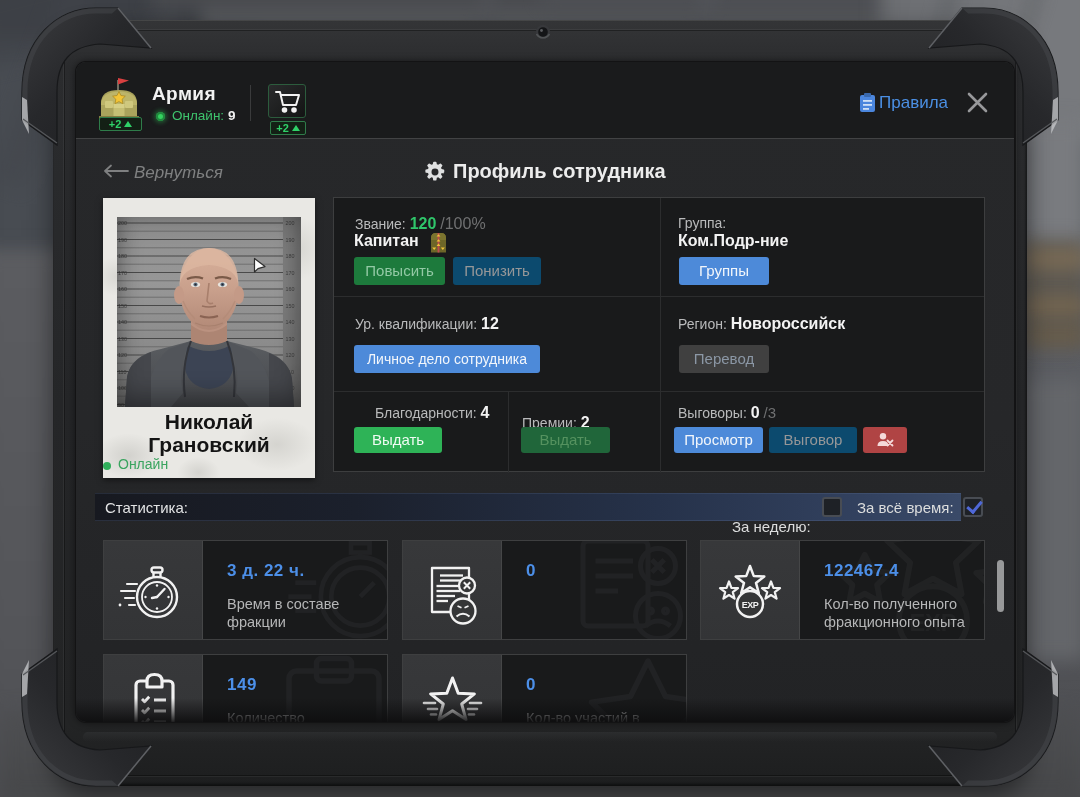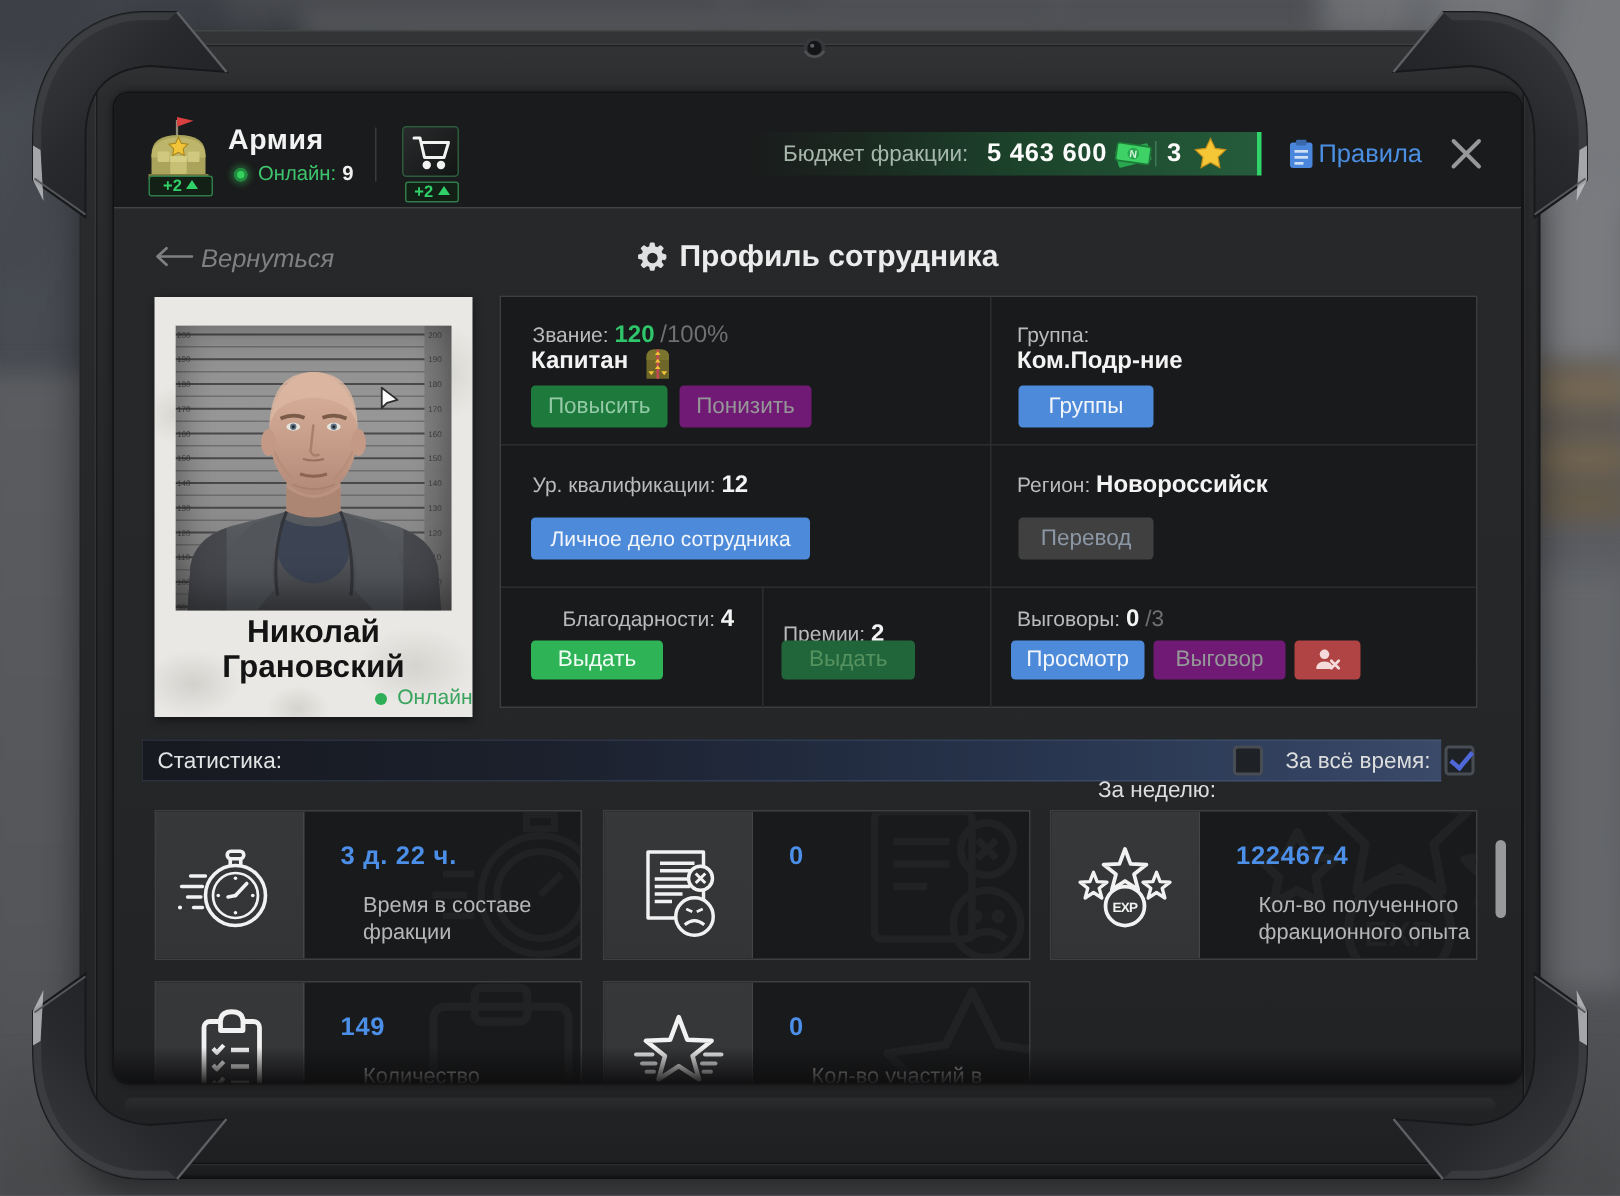--- a/index.html
+++ b/index.html
@@ -53,54 +53,54 @@
     background:
       radial-gradient(46px 32px at 12% 92%, rgba(150,150,145,.28), transparent 70%),
       radial-gradient(34px 44px at 93% 18%, rgba(160,160,152,.22), transparent 70%),
       radial-gradient(56px 38px at 82% 88%, rgba(152,152,146,.25), transparent 70%),
       radial-gradient(28px 28px at 6% 28%, rgba(158,158,150,.22), transparent 70%),
       radial-gradient(30px 22px at 45% 98%, rgba(150,150,143,.25), transparent 70%),
       #e9e8e4;
     box-shadow:0 2px 6px rgba(0,0,0,.5); }
   #photo { position:absolute; left:14px; top:19px; width:184px; height:190px; background:linear-gradient(180deg,#8f8f8f 0%,#979797 35%,#8a8a8a 70%,#6f6f6f 100%); overflow:hidden; }
   #pname { position:absolute; left:0; top:212px; width:212px; text-align:center; color:#141414; font-size:21px; font-weight:bold; line-height:23px; }
-  #ponline { position:absolute; left:0; top:258px; width:212px; text-align:right; color:#3aa45f; font-size:14px; }
+  #ponline { position:absolute; left:0; top:258px; width:212px; text-align:left; color:#3aa45f; font-size:14px; }
   #ponline .dot { width:8px; height:8px; box-shadow:none; background:#2fae5a; }
 
   
   #panel { position:absolute; left:257px; top:135px; width:652px; height:275px; background:#191a1b; border:1px solid #3d3e3f; }
   #panel .vdiv { position:absolute; width:1px; background:#2c2d2e; }
   #panel .hdiv { position:absolute; left:0; width:650px; height:1px; background:#2c2d2e; }
   .small { font-size:14px; color:#b9babb; }
   .bignum { font-weight:bold; color:#f3f3f3; font-size:16px; }
   .greennum { font-weight:bold; color:#2fc56a; font-size:16px; }
   .graynum { color:#6f7071; font-size:16px; }
   .btn { position:absolute; height:28px; border-radius:3px; font-size:15px; text-align:center; line-height:28px; }
   .btn-green { background:#1d7a3c; color:#93c9a5; }
-  .btn-gray { background:#701a75; color:#969798; }
+  .btn-gray { background:#0c4a6e; color:#969798; }
   .btn-blue { background:#4d8ad9; color:#f2f6fb; }
   .btn-bluedis { background:#404040; color:#8b97a5;text-align:center; }
   .btn-brightgreen { background:#2eb357; color:#eefbf2; }
   .btn-darkgreen { background:#20663a; color:#55925f; }
   .btn-red { background:#b04444; color:#fff; }
 
   
   #statbar { position:absolute; left:19px; top:431px; width:866px; height:28px;
     background:linear-gradient(90deg,#171920 0%,#1b202c 30%,#26324a 65%,#334260 90%,#3a4a68 100%);
     border-top:1px solid rgba(110,130,170,.18); border-bottom:1px solid rgba(110,130,170,.22); }
   #statbar .t { position:absolute; left:10px; top:5px; color:#e2e3e4; font-size:15px; }
   .cbx { position:absolute; width:20px; height:20px; border-radius:3px; background:#1e2126; border:2px solid #484c53; }
   .cbx.checked::after { content:""; position:absolute; left:4.5px; top:-1px; width:6px; height:12px;
     border-right:3px solid #4f68d8; border-bottom:3px solid #4f68d8; transform:rotate(40deg); }
 
   
   .card { position:absolute; width:285px; height:100px; background:#191a1b; border:1px solid #3e3f40; overflow:hidden; }
   .card .icon { position:absolute; left:0; top:0; width:99px; height:98px; background:linear-gradient(180deg,#37383a,#333436); border-right:1px solid #454647; }
   .card .val { position:absolute; left:123px; top:20px; font-size:17px; font-weight:bold; color:#4c8fe8; letter-spacing:.5px; }
-  .card .lab { position:absolute; left:138px; top:54px; font-size:14.5px; color:#b5b6b7; line-height:18px; }
+  .card .lab { position:absolute; left:123px; top:54px; font-size:14.5px; color:#b5b6b7; line-height:18px; }
   .wm { position:absolute; opacity:.5; }
 
   #scrollthumb { position:absolute; left:921px; top:498px; width:7px; height:52px; border-radius:4px; background:#98999a; }
   #fade { position:absolute; left:0; bottom:0; width:938px; height:24px; background:linear-gradient(180deg,rgba(20,20,21,0),rgba(14,14,15,.92)); }
 </style>
 </head>
 <body>
 <div id="stage">
   <div id="bg">
     <div class="bgblob" style="left:-20px; top:-20px; width:280px; height:280px; background:linear-gradient(115deg,#484c52 0%,#474b51 60%,#53575c 100%);"></div>
@@ -147,39 +147,20 @@
       <div id="cartbox">
         <svg width="36" height="32" viewBox="0 0 36 32">
           <g stroke="#f2f2f2" stroke-width="2" fill="none" stroke-linecap="round" stroke-linejoin="round">
             <path d="M7,7 L11,7 L14,20 L27,20 L30,10 L12.5,10"></path>
             <circle cx="15.5" cy="25" r="1.8" fill="#f2f2f2"></circle>
             <circle cx="25" cy="25" r="1.8" fill="#f2f2f2"></circle>
           </g>
         </svg>
       </div>
       <div class="plusbadge" style="left:194px; top:59px; width:36px;">+2<span class="tri"></span></div>
-      <div id="budget">
-        <span class="lbl">Бюджет фракции:</span>
-        <span class="val">5 463 600</span>
-        <svg class="abs" style="left:245px; top:3px;" width="30" height="24" viewBox="0 0 28 22">
-          <g transform="rotate(-14 14 11)">
-            <rect x="3" y="6" width="21" height="11" rx="1.5" fill="#2aa84f"></rect>
-          </g>
-          <g transform="rotate(8 14 11)">
-            <rect x="3" y="5" width="21" height="11" rx="1.5" fill="#3dd166" stroke="#1d7a38" stroke-width="1"></rect>
-            <circle cx="13.5" cy="10.5" r="3.6" fill="#2aa84f"></circle>
-            <text x="13.5" y="13" font-size="6.5" font-weight="bold" fill="#d6f5dd" text-anchor="middle" font-family="Liberation Sans">N</text>
-          </g>
-        </svg>
-        <span class="bdiv"></span>
-        <span class="cnt">3</span>
-        <svg class="abs" style="left:299px; top:3px;" width="24" height="23" viewBox="0 0 24 23">
-          <path d="M12,1.5 l3.1,6.4 7,.95 -5.1,4.9 1.25,6.95 -6.25,-3.35 -6.25,3.35 1.25,-6.95 -5.1,-4.9 7,-.95 Z" fill="#f5c636" stroke="#c8931d" stroke-width=".8"></path>
-        </svg>
-      </div>
       <svg class="abs" style="left:783px; top:31px;" width="17" height="20" viewBox="0 0 17 20">
         <rect x="1" y="2" width="15" height="17" rx="2" fill="#4b86dd"></rect>
         <rect x="5" y="0" width="7" height="4" rx="1" fill="#3968ad"></rect>
         <rect x="4" y="7" width="9" height="1.8" fill="#cfe0f5"></rect>
         <rect x="4" y="11" width="9" height="1.8" fill="#cfe0f5"></rect>
         <rect x="4" y="15" width="6" height="1.8" fill="#cfe0f5"></rect>
       </svg>
       <div id="rules">Правила</div>
       <svg id="closex" viewBox="0 0 21 21">
         <path d="M2,2 L19,19 M19,2 L2,19" stroke="#97989a" stroke-width="2.6" stroke-linecap="round"></path>

